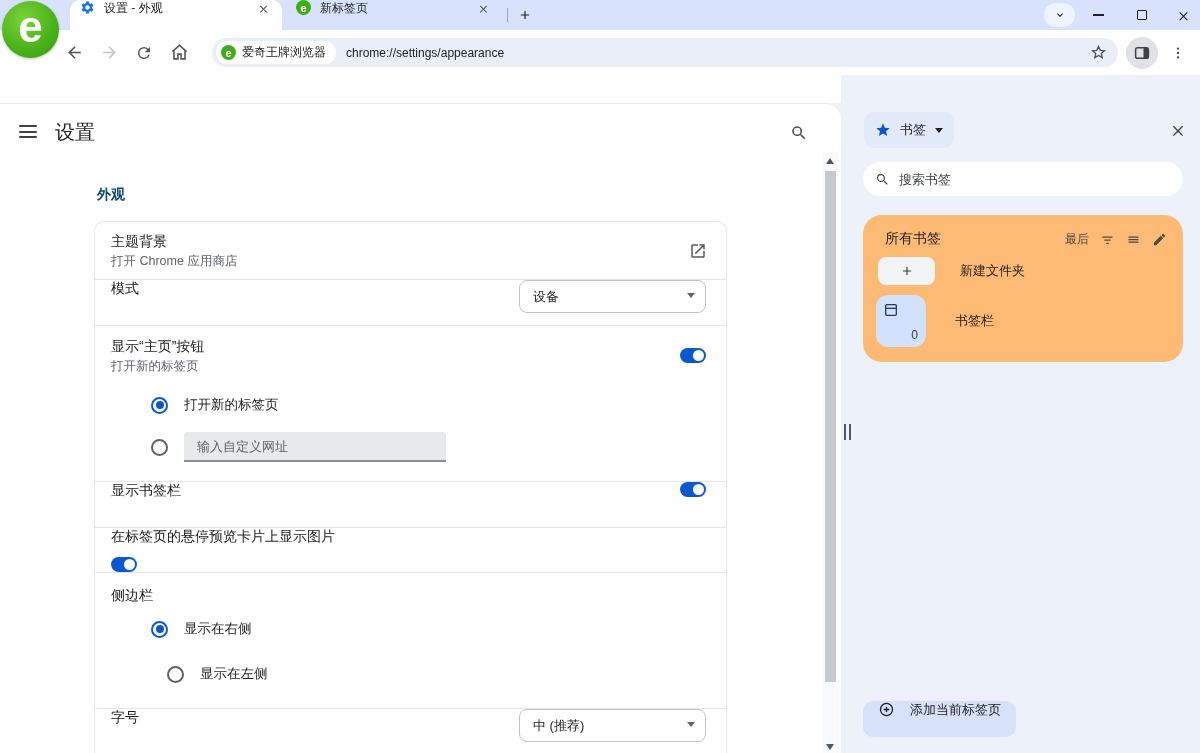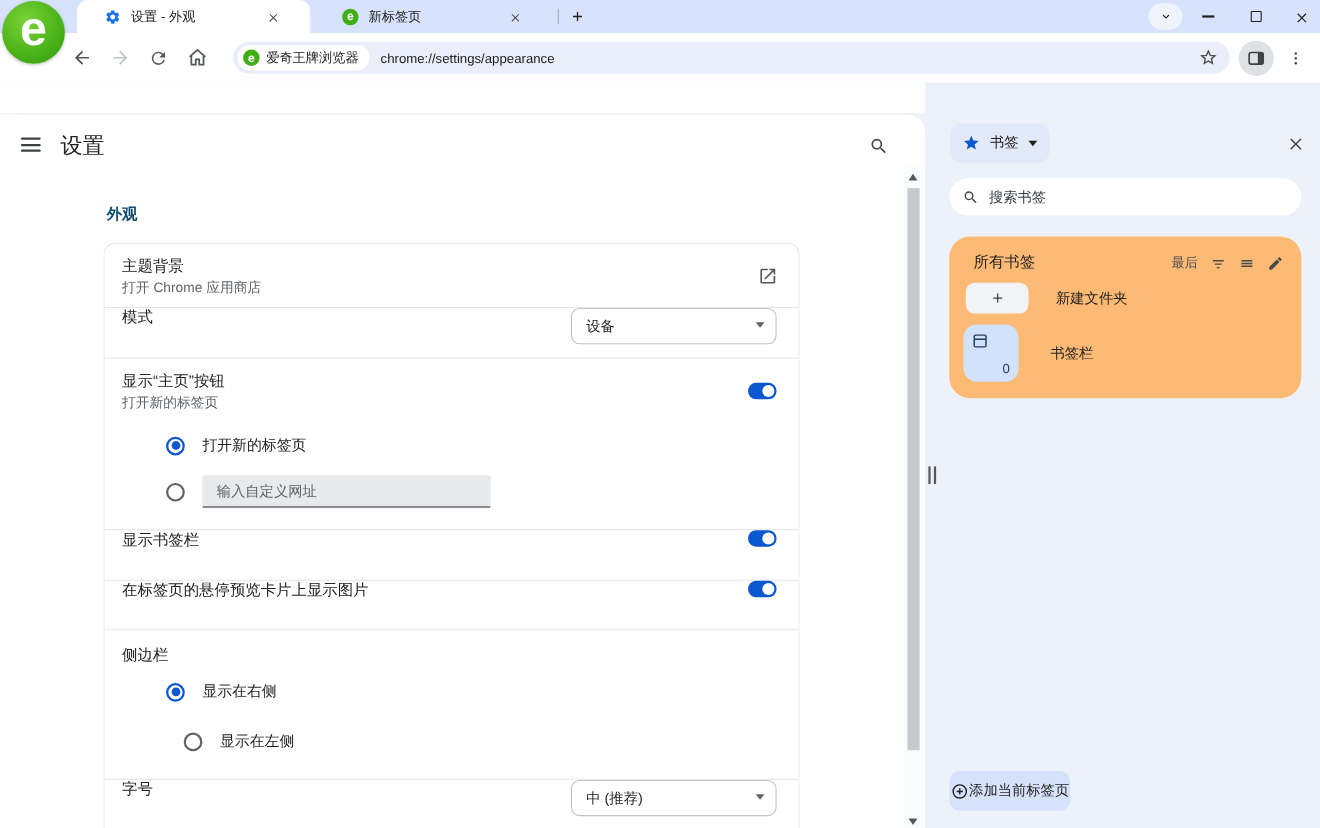--- a/index.html
+++ b/index.html
@@ -6,21 +6,21 @@
   body { background:#fff; font-family:"Liberation Sans", sans-serif; }
   .stage { position:relative; width:1200px; height:753px; overflow:hidden; background:#fff; }
 
   
   .tabstrip { position:absolute; left:0; top:0; width:1200px; height:30px; background:#d7e3fc; }
   .logo { position:absolute; left:2px; top:1px; width:57px; height:57px; border-radius:50%;
           background:radial-gradient(circle at 38% 32%, #7bd338 0%, #4cb41a 55%, #33990c 100%);
           display:flex; align-items:center; justify-content:center; z-index:40;
           box-shadow:0 1px 3px rgba(0,0,0,.25); }
   .logo span { color:#fff; font-size:44px; font-weight:bold; line-height:1; margin-top:-5px; }
-  .tab { position:absolute; top:0; height:30px; display:flex; align-items:center; padding:0 25px; }
+  .tab { position:absolute; top:0; height:30px; display:flex; align-items:flex-start; padding:0 10px; }
   .tab.active { left:70px; width:212px; background:#fff; border-radius:10px 10px 0 0; }
   .tab.inactive { left:286px; width:216px; }
   .tab-favicon { width:15px; height:15px; flex:0 0 auto; display:flex; align-items:center; justify-content:center; }
   .favicon-green { width:15px; height:15px; border-radius:50%; background:#3fae14; color:#fff;
                    font-size:11px; font-weight:bold; display:flex; align-items:center; justify-content:center; }
   .tab-title { flex:1; font-size:12px; color:#202124; margin-left:9px; white-space:nowrap; overflow:hidden; }
   .tab-close { width:17px; height:17px; color:#45484c; display:flex; align-items:center; justify-content:center; border-radius:50%; }
   .tab-divider { position:absolute; left:507px; top:8px; width:1px; height:14px; background:#9aa6bd; }
   .newtab-btn { position:absolute; left:513px; top:3px; width:24px; height:24px; display:flex;
                 align-items:center; justify-content:center; color:#1f1f1f; border-radius:50%; }
@@ -129,22 +129,22 @@
   .sp-sort-label { font-size:12px; color:#46494d; }
   .sp-row { display:flex; align-items:center; }
   .sp-newfolder { margin:9px 0 0 15px; gap:25px; }
   .nf-tile { width:57px; height:28px; background:#f1f3f4; border-radius:8px; display:flex;
              align-items:center; justify-content:center; color:#3c4043; }
   .sp-item-label { font-size:13px; color:#1f1f1f; }
   .sp-folder { margin:10px 0 0 13px; gap:29px; }
   .folder-tile { position:relative; width:50px; height:52px; background:#d2e2fc; border-radius:12px; }
   .folder-tile .win-ico { position:absolute; left:7px; top:7px; width:16px; height:16px; color:#243b63; }
   .folder-count { position:absolute; right:8px; bottom:5px; font-size:12px; color:#243b63; }
-  .sp-footer { position:absolute; left:22px; top:626px; height:36px; padding:0 1px; background:#d6e2fa;
-               border-radius:10px; display:flex; align-items:center; gap:0; color:#1f1f1f; }
+  .sp-footer { position:absolute; left:22px; top:626px; height:36px; padding:0 15px; background:#d6e2fa;
+               border-radius:10px; display:flex; align-items:flex-start; gap:15px; color:#1f1f1f; }
   .sp-footer-label { font-size:13px; color:#1f1f1f; }
   svg { display:block; }
 </style>
 </head>
 <body>
 
 <div class="stage">
 
   <div class="tabstrip">
     <div class="tab active">
@@ -297,21 +297,21 @@
             <span class="radio unsel"></span>
             <input class="custom-url" disabled="" placeholder="输入自定义网址" style="">
           </div>
         </div>
 
         <div class="row row-simple r-flex">
           <span class="row-label">显示书签栏</span>
           <div class="toggle"></div>
         </div>
 
-        <div class="row row-simple r-flex" style="height:45px;">
+        <div class="row row-simple r-flex" style="height:45px;flex-direction:column;">
           <span class="row-label">在标签页的悬停预览卡片上显示图片</span>
           <div class="toggle"></div>
         </div>
 
         <div class="row row-sidebar">
           <div class="t1">侧边栏</div>
           <div class="radio-line" style="left:56px; top:47px;">
             <span class="radio sel"></span>
             <span class="radio-label">显示在右侧</span>
           </div>

